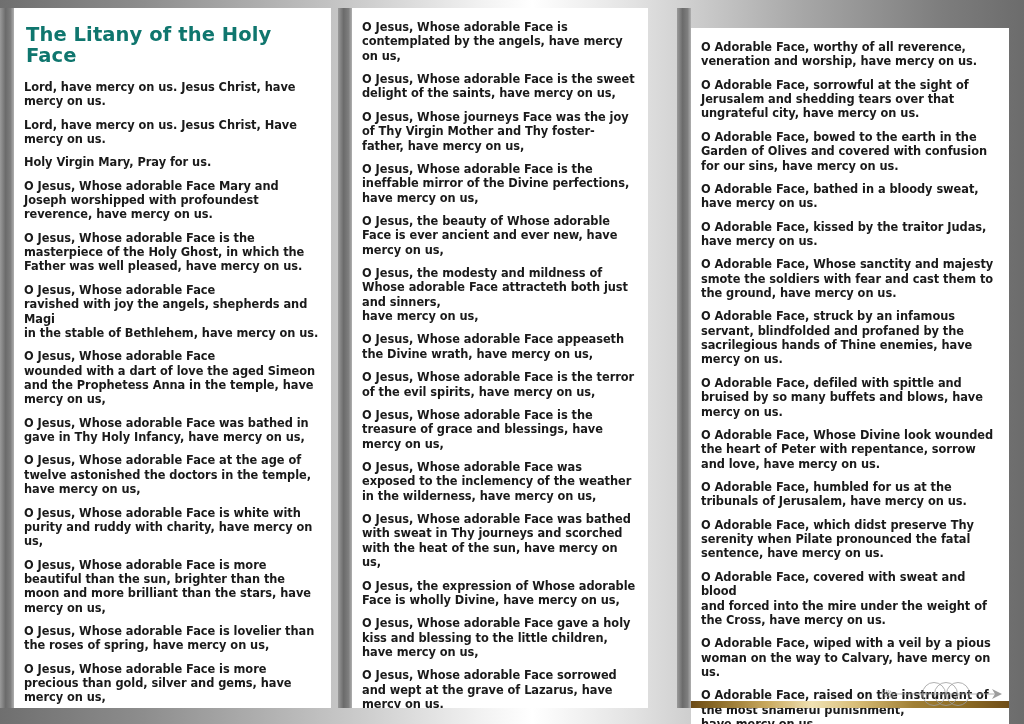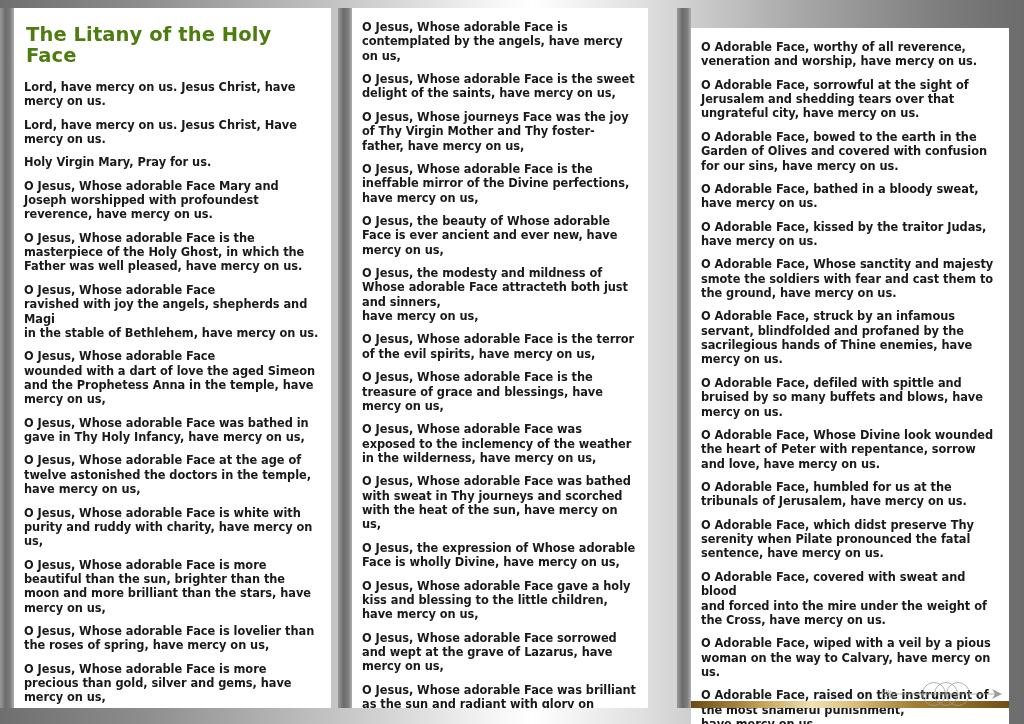--- a/index.html
+++ b/index.html
@@ -61,21 +61,21 @@
   .panel-inner {
     padding: 12px 12px 10px 10px;
     box-sizing: border-box;
     height: 100%;
   }
 
   
   .doc-title {
     font-size: 19.5px;
     font-weight: bold;
-    color: #4d7c0f;
+    color: #0f766e;
     letter-spacing: 0.1px;
     margin: 4px 0 13px 2px;
     line-height: 1.1;
   }
 
   p.verse {
     font-size: 11.4px;
     font-weight: bold;
     color: #1a1a1a;
     line-height: 1.26;
@@ -147,20 +147,21 @@
   <div class="panel" id="panel-2">
     <div class="panel-inner">
       <div id="col2-verses">
           <p class="verse">O Jesus, Whose adorable Face is contemplated by the angels, have mercy on us,</p>
           <p class="verse">O Jesus, Whose adorable Face is the sweet delight of the saints, have mercy on us,</p>
           <p class="verse">O Jesus, Whose journeys Face was the joy of Thy Virgin Mother and Thy foster-father, have mercy on us,</p>
           <p class="verse">O Jesus, Whose adorable Face is the ineffable mirror of the Divine perfections, have mercy on us,</p>
           <p class="verse">O Jesus, the beauty of Whose adorable Face is ever ancient and ever new, have mercy on us,</p>
           <p class="verse">O Jesus, the modesty and mildness of Whose adorable Face attracteth both just and sinners,
 have mercy on us,</p>
+          <p class="verse">O Jesus, Whose adorable Face appeaseth the Divine wrath, have mercy on us,</p>
           <p class="verse">O Jesus, Whose adorable Face is the terror of the evil spirits, have mercy on us,</p>
           <p class="verse">O Jesus, Whose adorable Face is the treasure of grace and blessings, have mercy on us,</p>
           <p class="verse">O Jesus, Whose adorable Face was exposed to the inclemency of the weather in the wilderness, have mercy on us,</p>
           <p class="verse">O Jesus, Whose adorable Face was bathed with sweat in Thy journeys and scorched with the heat of the sun, have mercy on us,</p>
           <p class="verse">O Jesus, the expression of Whose adorable Face is wholly Divine, have mercy on us,</p>
           <p class="verse">O Jesus, Whose adorable Face gave a holy kiss and blessing to the little children, have mercy on us,</p>
           <p class="verse">O Jesus, Whose adorable Face sorrowed and wept at the grave of Lazarus, have mercy on us,</p>
           <p class="verse">O Jesus, Whose adorable Face was brilliant as the sun and radiant with glory on Mount Tabor, have mercy on us,</p>
           <p class="verse">V. The light of Thy Face has been shed upon us, O Lord.</p>
         </div>

